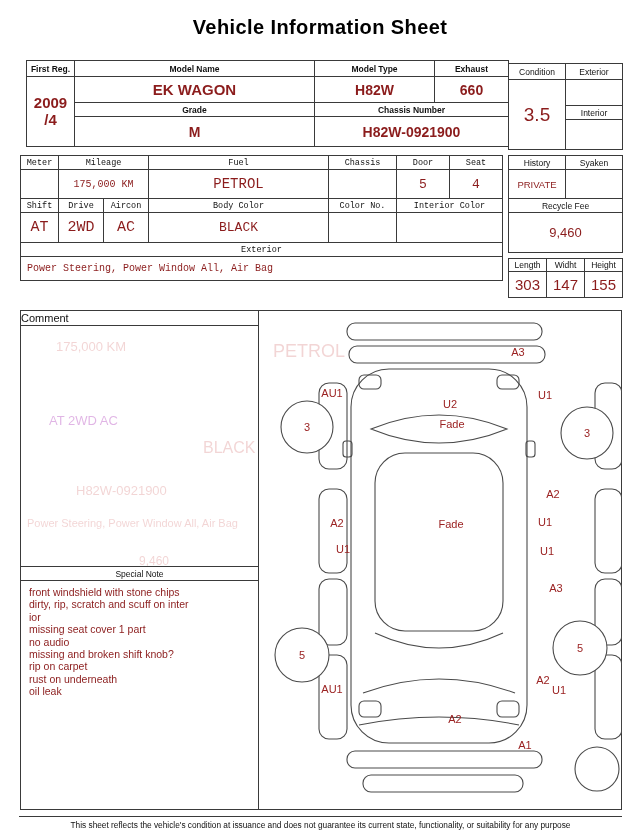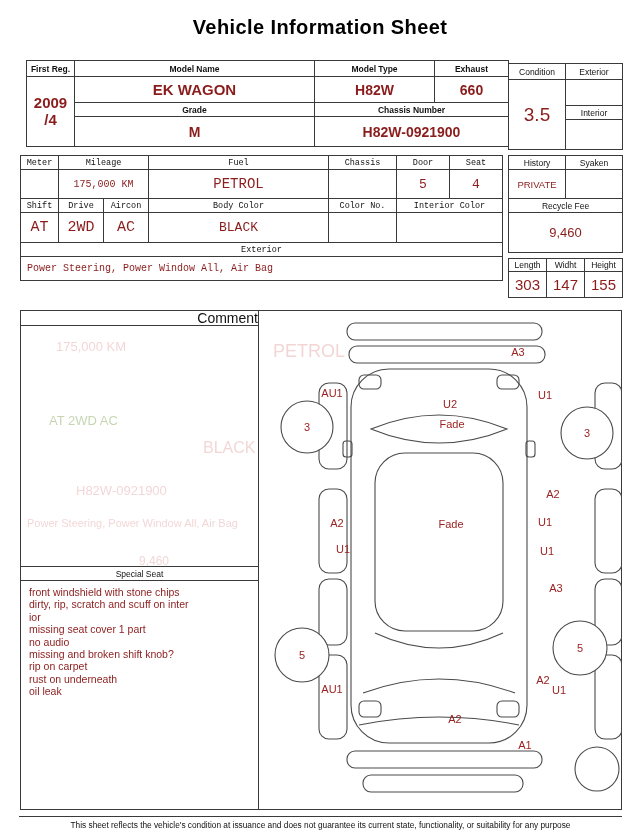--- a/index.html
+++ b/index.html
@@ -9,21 +9,21 @@
   table.t{position:absolute;border-collapse:collapse;table-layout:fixed;background:#fff}
   table.t td{border:1px solid #3a3a3a;text-align:center;vertical-align:middle;overflow:hidden;padding:0}
   td.hdr{font-size:8.5px;color:#111}
   td.val{color:#8b1c1c}
   .fs19{font-size:19px}.fs15{font-size:15px}.fs14{font-size:14px}.fs13{font-size:13px}
   .fs11{font-size:15px}.fs10{font-size:10px}.fs9{font-size:9.5px}
   .prewrap{white-space:pre-line;line-height:1.1}
   .leftpad{text-align:left!important;padding-left:6px!important}
   #main-box{position:absolute;left:20px;top:310px;width:602px;height:500px;border:1px solid #3a3a3a}
   #comment-panel{position:absolute;left:0;top:0;width:238px;height:100%;border-right:1px solid #3a3a3a}
-  #comment-header{height:15px;border-bottom:1px solid #3a3a3a;text-align:right;font-size:14px;line-height:15px}
+  #comment-header{height:15px;border-bottom:1px solid #3a3a3a;text-align:left;font-size:11px;line-height:15px}
   #special-note-header{position:absolute;left:0;top:255px;width:100%;height:15px;border-top:1px solid #3a3a3a;border-bottom:1px solid #3a3a3a;text-align:center;font-size:8.5px;line-height:14px;background:#fff}
   #special-note-text{position:absolute;left:4px;top:272px;width:100%;padding:3px 4px;font-size:10.5px;line-height:12.4px;color:#8b1c1c}
   #ghost-layer{position:absolute;inset:0;pointer-events:none}
   #ghost-layer span{position:absolute;opacity:.32;white-space:nowrap}
   #diagram{position:absolute;left:238px;top:0;width:363px;height:500px}
   #footer{position:absolute;left:19px;top:816px;width:603px;border-top:1px solid #3a3a3a;padding-top:3px;text-align:center;font-size:8.3px;color:#111}
   svg .ln{fill:none;stroke:#4a4a4a;stroke-width:1.1}
   svg .wheel{fill:#fff;stroke:#4a4a4a;stroke-width:1.1}
   svg text{font-family:"Liberation Sans",sans-serif;font-size:11px;text-anchor:middle}
 </style>
@@ -179,30 +179,30 @@
     <td class="val fs11">147</td>
     <td class="val fs11">155</td>
   </tr>
 </tbody>
   </table>
 
 <div id="main-box">
   <div id="ghost-layer">
       <span style="left: 35px; top: 28px; font-size: 13px; color: rgb(217, 128, 128);">175,000 KM</span>
       <span style="left: 252px; top: 30px; font-size: 18px; color: rgb(217, 128, 128);">PETROL</span>
-      <span style="left: 28px; top: 102px; font-size: 13px; color: #4d7c0f;">AT  2WD  AC</span>
+      <span style="left: 28px; top: 102px; font-size: 13px; color: #a21caf;">AT  2WD  AC</span>
       <span style="left: 182px; top: 128px; font-size: 16px; color: rgb(217, 128, 128);">BLACK</span>
       <span style="left: 55px; top: 172px; font-size: 13px; color: rgb(217, 128, 128);">H82W-0921900</span>
       <span style="left: 6px; top: 206px; font-size: 11px; color: rgb(217, 128, 128);">Power Steering, Power Window  All, Air Bag</span>
       <span style="left: 118px; top: 243px; font-size: 12px; color: rgb(217, 128, 128);">9,460</span>
     </div>
 
   <div id="comment-panel">
     <div id="comment-header">Comment</div>
-    <div id="special-note-header">Special Seat</div>
+    <div id="special-note-header">Special Note</div>
     <div id="special-note-text">
         <div>front windshield with stone chips</div>
         <div>dirty, rip, scratch and scuff on inter</div>
         <div>ior</div>
         <div>missing seat cover 1 part</div>
         <div>no audio</div>
         <div>missing and broken shift knob?</div>
         <div>rip on carpet</div>
         <div>rust on underneath</div>
         <div>oil leak</div>

